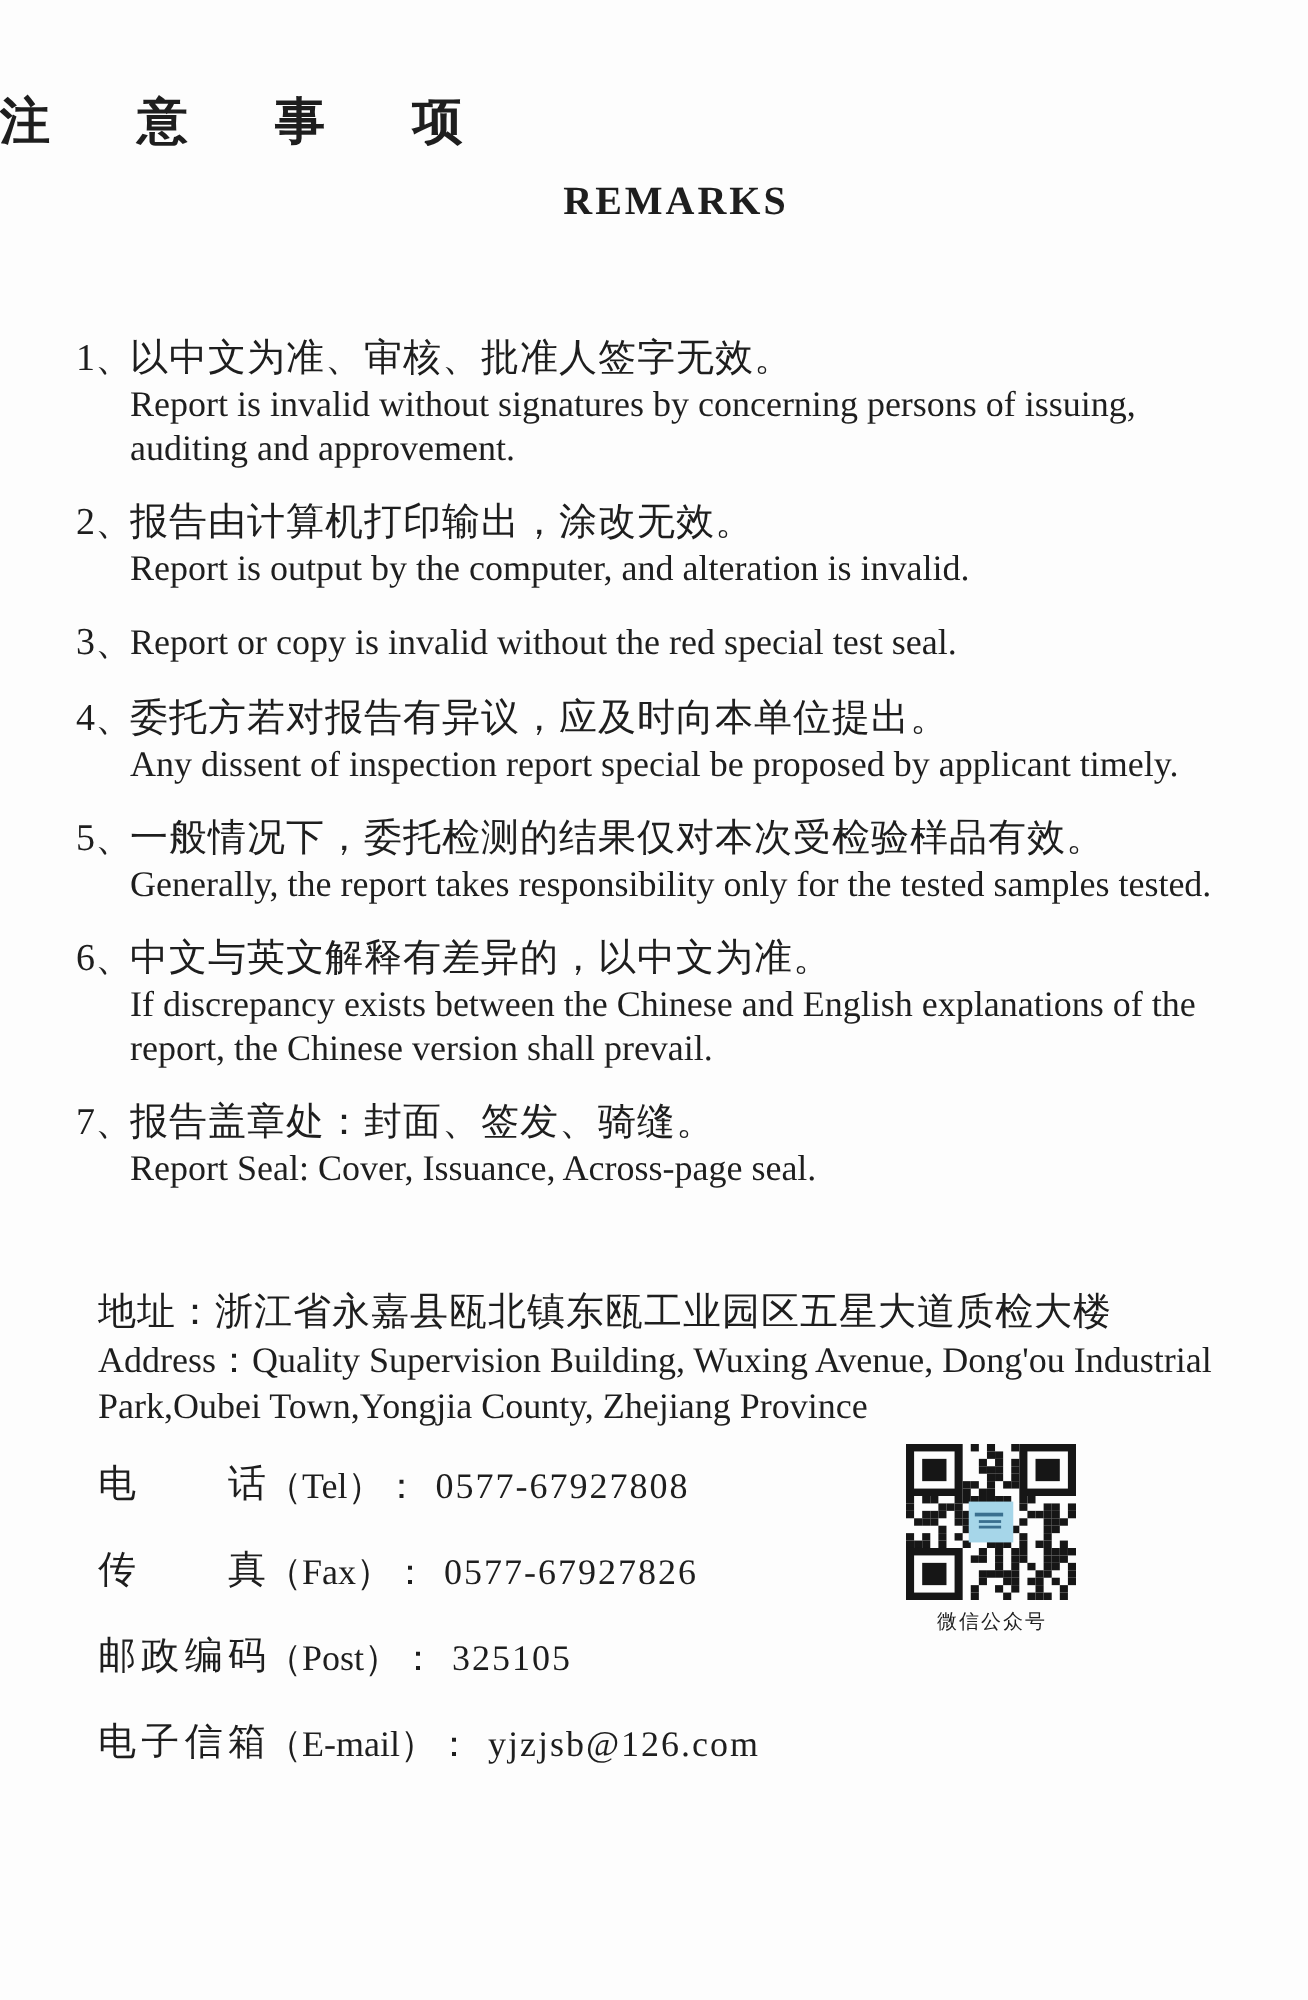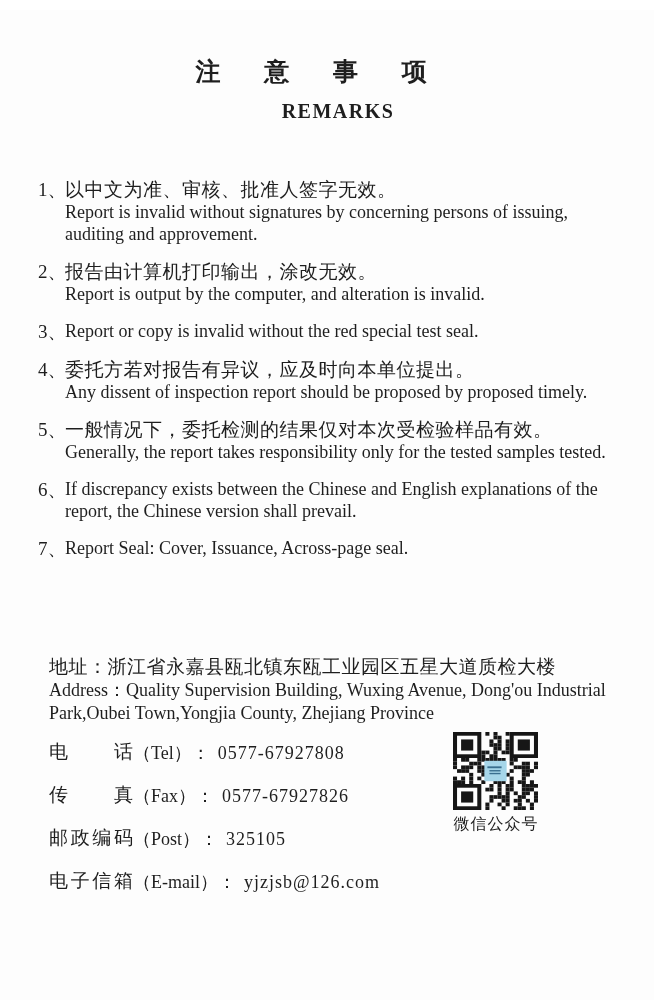--- a/index.html
+++ b/index.html
@@ -11,27 +11,26 @@
     overflow: hidden;
   }
   .page {
     position: relative;
     width: 654px; height: 1000px;
     background: #fdfdfd;
     box-sizing: border-box;
   }
   
   .title-cn {
-    margin: 10px; padding-top: 48px;
-    text-align: center;
+    margin: 0; padding-top: 48px;
+    text-align: left;
     font-size: 25px; font-weight: bold;
     letter-spacing: 1.75em;
     line-height: 1.1;
     white-space: nowrap;
-    padding-left: 12px;
   }
   .title-en {
     margin: 14px 0 0 0;
     text-align: center;
     font-size: 20px; font-weight: bold;
     letter-spacing: 1.5px;
     padding-left: 22px;
   }
   
   .remarks {
@@ -69,21 +68,21 @@
   
   .qr-block {
     position: absolute;
     left: 404px; top: 78px;
     width: 86px;
     text-align: center;
   }
   .qr-svg { display: block; width: 85px; height: 78px; }
   .qr-caption {
     margin-top: 4px;
-    font-size: 16px;
+    font-size: 10px;
     letter-spacing: 1px;
     white-space: nowrap;
   }
 </style>
 </head>
 <body>
 
 <div class="page">
 
   <h1 class="title-cn">注意事项</h1>
@@ -110,42 +109,44 @@
       <span class="remark-num">3、</span>
       <div class="remark-body">
         <div class="remark-en">Report or copy is invalid without the red special test seal.</div>
       </div>
     </li>
 
     <li class="remark">
       <span class="remark-num">4、</span>
       <div class="remark-body">
         <div class="remark-cn">委托方若对报告有异议，应及时向本单位提出。</div>
-        <div class="remark-en">Any dissent of inspection report should be proposed by proposed timely.</div>
+        <div class="remark-en">Any dissent of inspection report special be proposed by applicant timely.</div>
       </div>
     </li>
 
     <li class="remark">
       <span class="remark-num">5、</span>
       <div class="remark-body">
         <div class="remark-cn">一般情况下，委托检测的结果仅对本次受检验样品有效。</div>
         <div class="remark-en">Generally, the report takes responsibility only for the tested samples tested.</div>
       </div>
     </li>
 
     <li class="remark">
       <span class="remark-num">6、</span>
       <div class="remark-body">
+        <div class="remark-cn">中文与英文解释有差异的，以中文为准。</div>
         <div class="remark-en">If discrepancy exists between the Chinese and English explanations of the report, the Chinese version shall prevail.</div>
       </div>
     </li>
 
     <li class="remark">
       <span class="remark-num">7、</span>
       <div class="remark-body">
+        <div class="remark-cn">报告盖章处：封面、签发、骑缝。</div>
         <div class="remark-en">Report Seal: Cover, Issuance, Across-page seal.</div>
       </div>
     </li>
   </ol>
 
   <div class="footer">
     <div class="addr-cn">地址：浙江省永嘉县瓯北镇东瓯工业园区五星大道质检大楼</div>
     <div class="addr-en">Address：Quality Supervision Building, Wuxing Avenue, Dong'ou Industrial Park,Oubei Town,Yongjia County, Zhejiang Province</div>
 
     <div class="contacts" id="contact-list">

